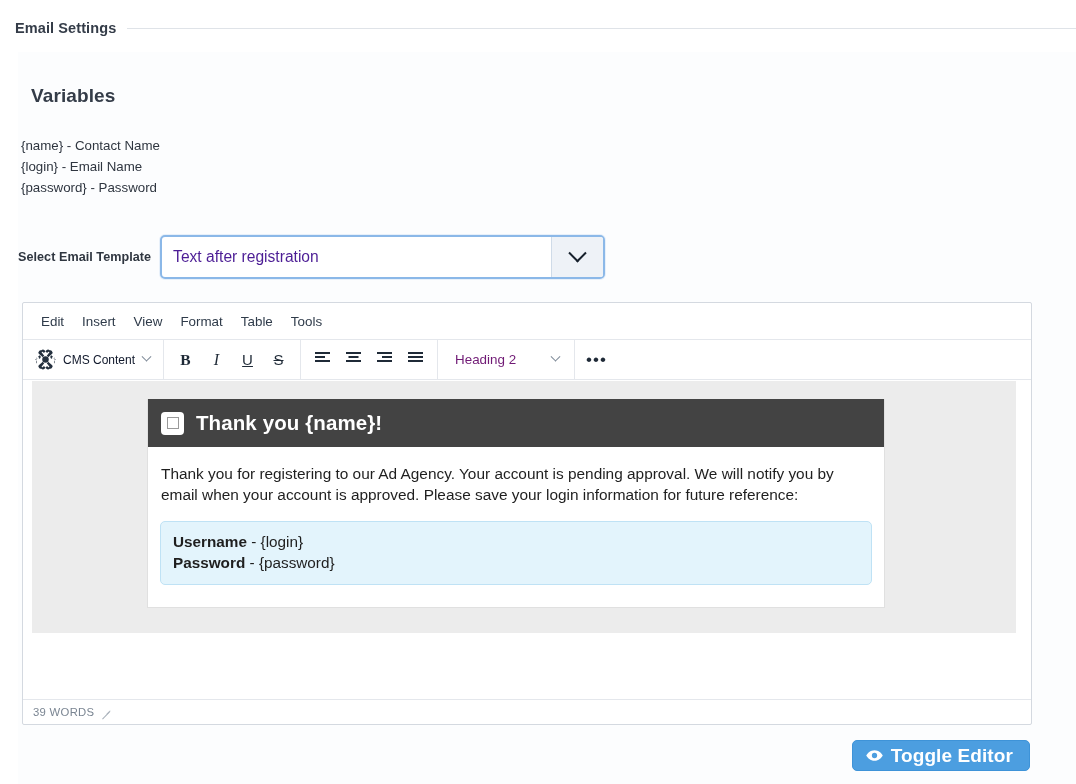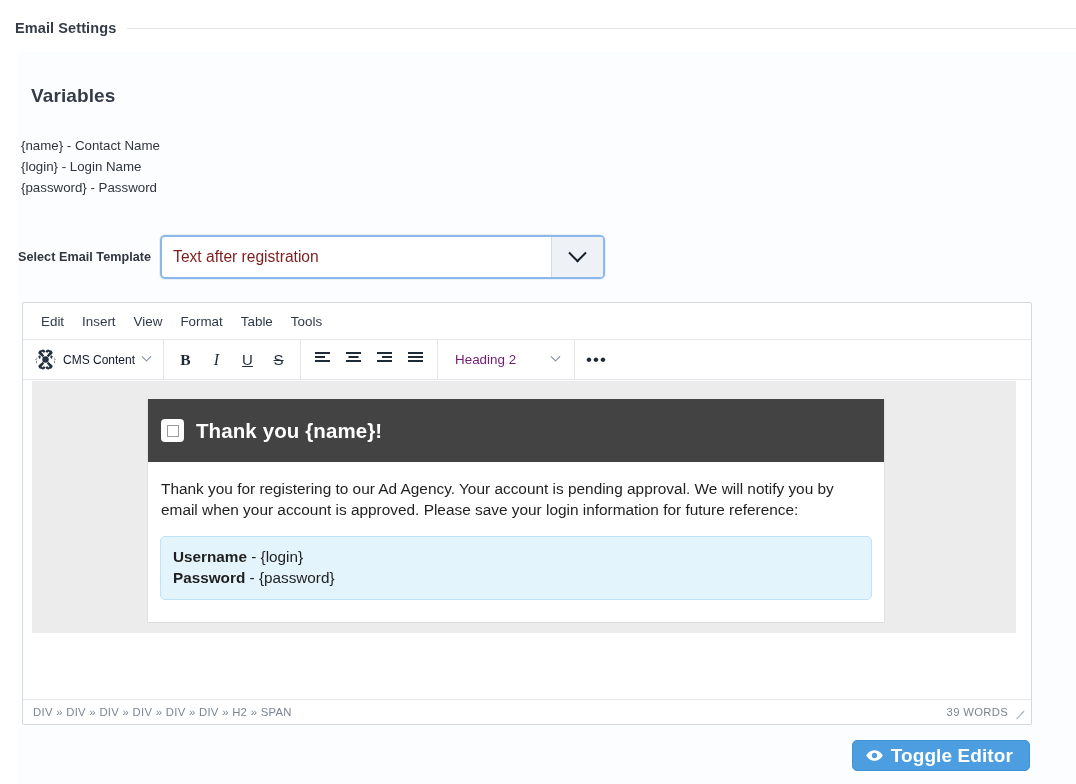--- a/index.html
+++ b/index.html
@@ -90,21 +90,21 @@
     background: #ffffff;
     display: flex;
     align-items: stretch;
     box-shadow: 0 0 0 1px rgba(139,184,232,0.18);
   }
   .select-value {
     flex: 1 1 auto;
     display: flex; align-items: center;
     padding-left: 11px;
     font-size: 15.6px;
-    color: #7f1d1d;
+    color: #4c1d95;
     overflow: hidden;
     white-space: nowrap;
   }
   .select-arrow-btn {
     width: 52px;
     background: #eef2f7;
     border-left: 1px solid #cfdbe8;
     border-radius: 0 2px 2px 0;
     display: flex;
     align-items: center;
@@ -212,21 +212,21 @@
   .mail-card {
     position: absolute;
     left: 124px; top: 19px;
     width: 738px;
     background: #ffffff;
     border: 1px solid #e0e0e0;
     border-top: none;
   }
   .mail-head {
     background: #434343;
-    height: 63px;
+    height: 48px;
     display: flex; align-items: center;
     padding-left: 13px;
     gap: 12px;
   }
   .ph-icon {
     width: 23px; height: 23px;
     background: #ffffff;
     border-radius: 4px;
     display: flex; align-items: center; justify-content: center;
     flex: none;
@@ -316,21 +316,21 @@
     <span class="legend-text">Email Settings</span>
     <span class="legend-rule"></span>
   </div>
 
   <div class="panel">
 
     <div class="variables-title">Variables</div>
 
     <div class="variables-list">
       <div>{name} - Contact Name</div>
-      <div>{login} - Login Name</div>
+      <div>{login} - Email Name</div>
       <div>{password} - Password</div>
     </div>
 
     <div class="select-row">
       <span class="select-label">Select Email Template</span>
       <div class="select-wrap">
         <div class="select-value">Text after registration</div>
         <div class="select-arrow-btn">
           <span class="chev"></span>
         </div>
@@ -460,21 +460,20 @@
               </div>
               <div>
                 <b>Password</b><span> - </span><span>{password}</span>
               </div>
             </div>
           </div>
         </div>
       </div>
 
       <div class="statusbar">
-        <span class="path">DIV » DIV » DIV » DIV » DIV » DIV » H2 » SPAN</span>
         <span class="words">39 WORDS</span>
         <span class="resize-grip"></span>
       </div>
     </div>
 
     <div class="toggle-btn">
       <span>
         <svg class="eye-svg" viewBox="0 0 20 14" aria-hidden="true">
           <path d="M10 0.8C5.2 0.8 1.6 4.2 0.5 7c1.1 2.8 4.7 6.2 9.5 6.2S18.4 9.8 19.5 7C18.4 4.2 14.8 0.8 10 0.8z" fill="#ffffff"></path>
           <circle cx="10" cy="7" r="3.1" fill="#4c9ee0"></circle>

